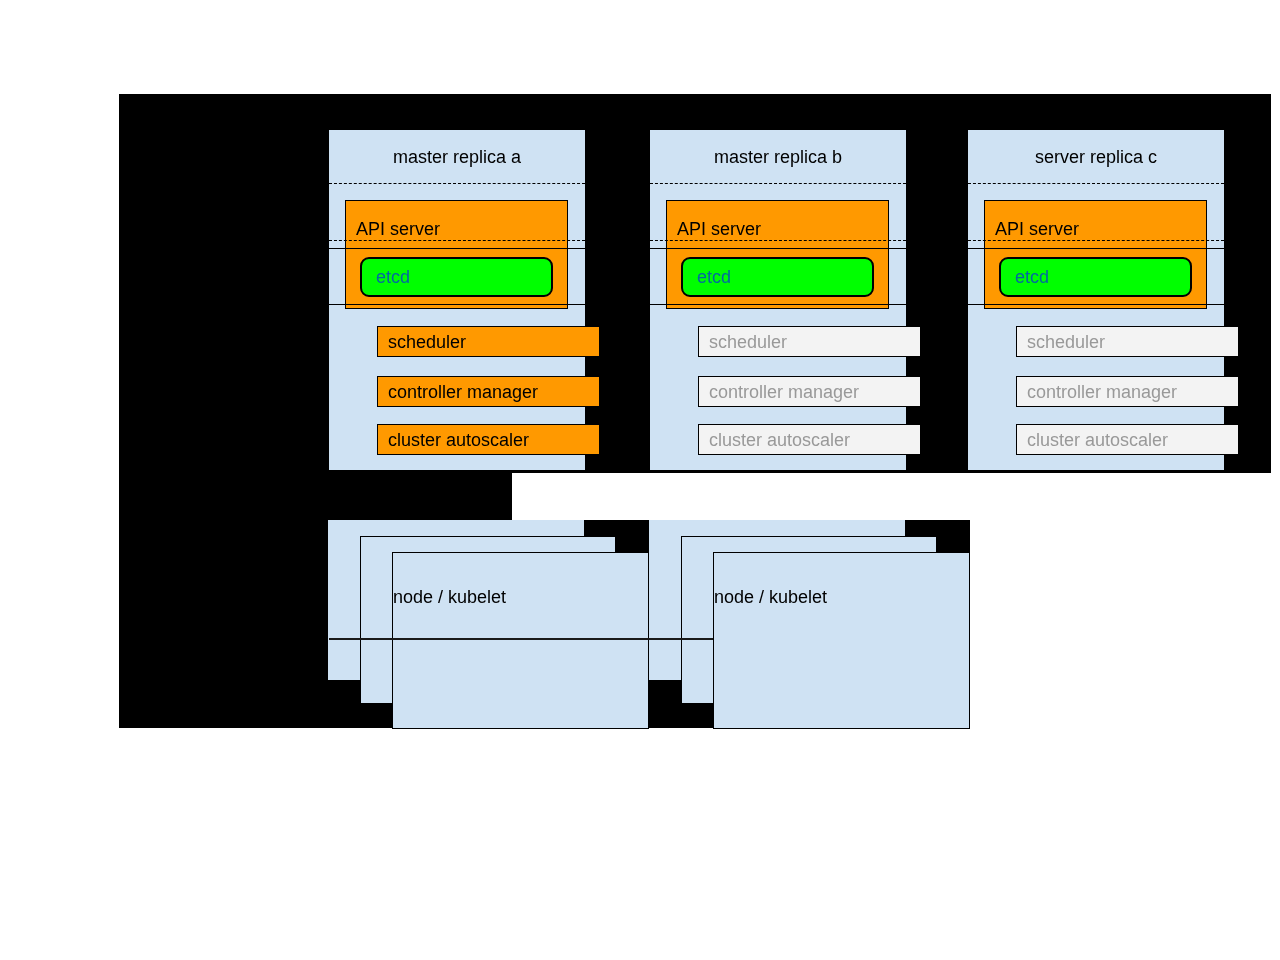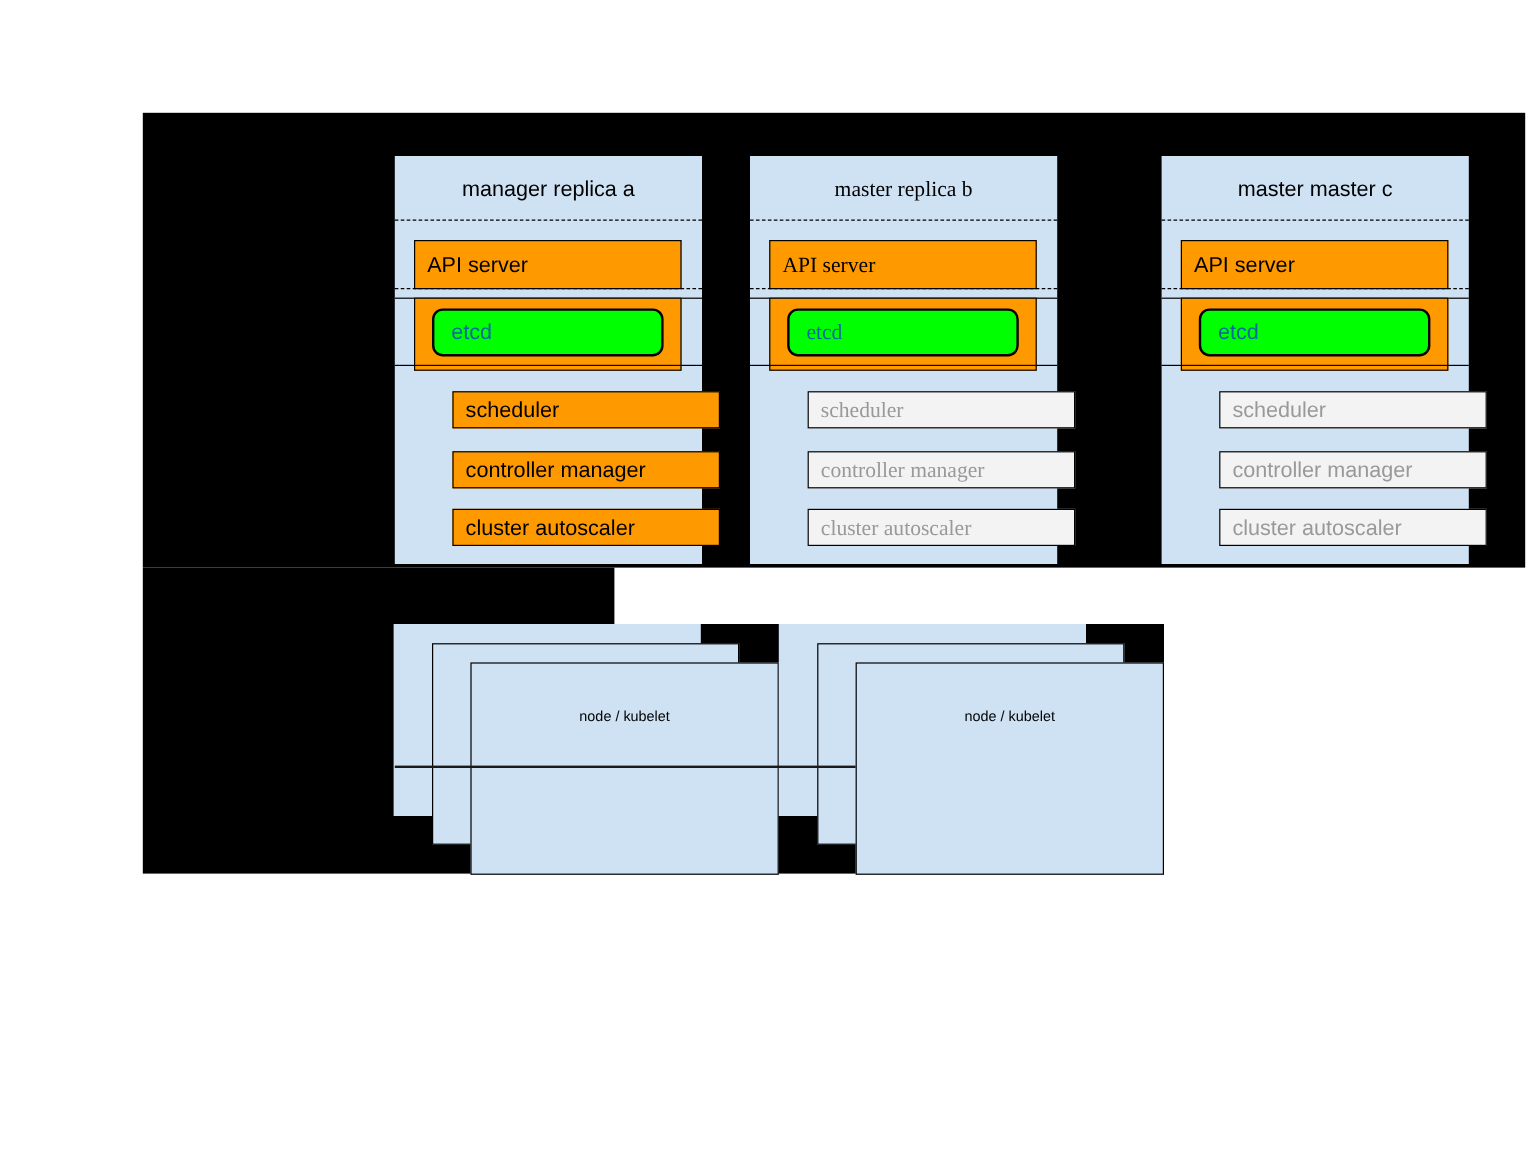--- a/index.html
+++ b/index.html
@@ -23,56 +23,56 @@
   .hline{position:absolute;left:0;width:100%;height:0;}
   .hline.dashed{border-top:1px dashed #000;}
   .hline.solid{border-top:1px solid #000;}
 
   .ibox{
     position:absolute;left:16px;width:223px;box-sizing:border-box;
     border:1px solid #000;font-size:18px;color:#000;
   }
   .ibox .lbl{position:absolute;left:10px;top:50%;transform:translateY(-50%);white-space:nowrap;}
   .orange{background:var(--active-orange,#ff9900);}
-  .api{top:70px;height:41px;}
+  .api{top:70px;height:57px;}
   .wrapper{top:118px;height:61px;}
   .etcd{
     position:absolute;left:31px;top:127px;width:193px;height:40px;
     box-sizing:border-box;background:var(--etcd-green,#00ff00);
     border:2px solid #000;border-radius:9px;font-size:18px;color:#0369a1;
   }
   .etcd .lbl{position:absolute;left:14px;top:50%;transform:translateY(-50%);}
   .comp{height:31px;margin-left:32px;}
   .comp.active{background:var(--active-orange,#ff9900);color:#000;}
   .comp.inactive{background:var(--inactive-bg,#f3f3f3);color:var(--inactive-text,#999999);}
 
   
   .n-back{position:absolute;width:256px;height:160px;background:var(--panel-blue,#cfe2f3);}
   .n-mid{position:absolute;width:256px;height:168px;background:var(--panel-blue,#cfe2f3);
          border:1px solid #000;box-sizing:border-box;}
   .n-front{position:absolute;width:257px;height:177px;background:var(--panel-blue,#cfe2f3);
          border:1px solid #000;box-sizing:border-box;}
   .n-label{
     position:absolute;top:0;left:0;width:100%;height:88px;line-height:88px;
-    text-align:center;font-size:12px;color:#000;
+    text-align:left;font-size:18px;color:#000;
   }
   .n-divider{position:absolute;left:329px;top:638px;width:384px;height:2px;
          background:var(--divider,#1a1a1a);}
 </style>
 </head>
 <body>
 
 <div class="stage">
 
   <div class="backdrop" style="left:119px;top:94px;width:1152px;height:379px;"></div>
   <div class="backdrop" style="left:119px;top:473px;width:393px;height:47px;"></div>
   <div class="backdrop" style="left:119px;top:520px;width:851px;height:208px;"></div>
 
   <div class="master" style="left:329px;">
-    <div class="m-title">manager replica a</div>
+    <div class="m-title">master replica a</div>
     <div class="hline dashed" style="top:53px;"></div>
     <div class="ibox orange api">
       <span class="lbl">API server</span>
     </div>
     <div class="hline dashed" style="top:110px;"></div>
     <div class="hline solid" style="top:118px;"></div>
     <div class="ibox orange wrapper"></div>
     <div class="etcd">
       <span class="lbl">etcd</span>
     </div>
@@ -81,21 +81,21 @@
       <span class="lbl">scheduler</span>
     </div>
     <div class="ibox comp active" style="top:246px;">
       <span class="lbl">controller manager</span>
     </div>
     <div class="ibox comp active" style="top:294px;">
       <span class="lbl">cluster autoscaler</span>
     </div>
   </div>
 
-  <div class="master" style="left:625px;font-family:Liberation Serif, serif;">
+  <div class="master" style="left:650px;">
     <div class="m-title">master replica b</div>
     <div class="hline dashed" style="top:53px;"></div>
     <div class="ibox orange api">
       <span class="lbl">API server</span>
     </div>
     <div class="hline dashed" style="top:110px;"></div>
     <div class="hline solid" style="top:118px;"></div>
     <div class="ibox orange wrapper"></div>
     <div class="etcd">
       <span class="lbl">etcd</span>
@@ -106,21 +106,21 @@
     </div>
     <div class="ibox comp inactive" style="top:246px;">
       <span class="lbl">controller manager</span>
     </div>
     <div class="ibox comp inactive" style="top:294px;">
       <span class="lbl">cluster autoscaler</span>
     </div>
   </div>
 
   <div class="master" style="left:968px;">
-    <div class="m-title">master master c</div>
+    <div class="m-title">server replica c</div>
     <div class="hline dashed" style="top:53px;"></div>
     <div class="ibox orange api">
       <span class="lbl">API server</span>
     </div>
     <div class="hline dashed" style="top:110px;"></div>
     <div class="hline solid" style="top:118px;"></div>
     <div class="ibox orange wrapper"></div>
     <div class="etcd">
       <span class="lbl">etcd</span>
     </div>

